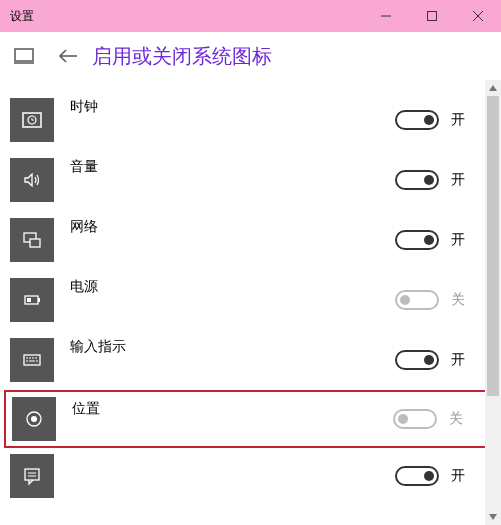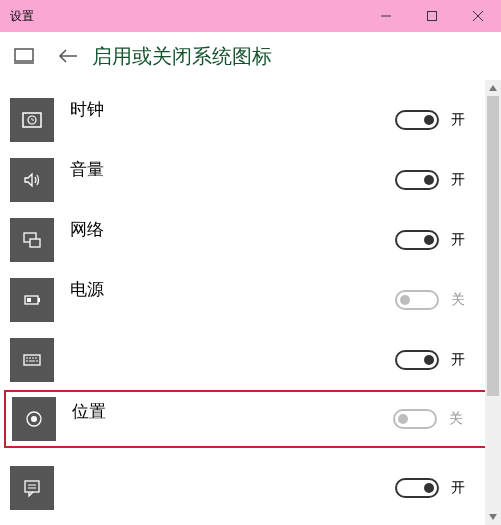--- a/index.html
+++ b/index.html
@@ -7,28 +7,28 @@
   
   .titlebar { height: 32px; display: flex; align-items: center; background: #f9a8d4; }
   .titlebar-title { font-size: 12px; padding-left: 10px; color: #000; }
   .titlebar-spacer { flex: 1; }
   .win-btn { width: 46px; height: 32px; display: flex; align-items: center; justify-content: center; color: #333; }
   .win-btn svg { display: block; }
   
   .header { height: 48px; display: flex; align-items: center; background: #fff; }
   .hamburger { width: 48px; height: 48px; display: flex; align-items: center; justify-content: center; color: #555; }
   .back-arrow { width: 40px; height: 48px; display: flex; align-items: center; justify-content: center; color: #555; }
-  .page-title { font-size: 20px; font-weight: 400; color: #14532d; margin-left: 4px; }
+  .page-title { font-size: 20px; font-weight: 400; color: #6d28d9; margin-left: 4px; }
   
   .content { padding-top: 10px; }
   .row { display: flex; align-items: center; height: 60px; padding-left: 10px; padding-right: 20px; position: relative; }
-  .row.highlight { border: 2px solid #c42432; margin: 0 8px 12px 4px; height: 58px; padding-left: 6px; padding-right: 12px; }
+  .row.highlight { border: 2px solid #c42432; margin: 0 8px 0 4px; height: 58px; padding-left: 6px; padding-right: 12px; }
   .icon-tile { width: 44px; height: 44px; background: #555555; color: #fff; display: flex; align-items: center; justify-content: center; flex-shrink: 0; }
   .icon-tile svg { display:block; }
-  .label { font-size: 17px; color: #000; margin-left: 16px; align-self: flex-start; padding-top: 8px; }
+  .label { font-size: 14px; color: #000; margin-left: 16px; align-self: flex-start; padding-top: 8px; }
   .spacer { flex: 1; }
   .toggle { width: 44px; height: 20px; border: 2px solid #333; border-radius: 10px; position: relative; flex-shrink: 0; }
   .toggle .knob { width: 10px; height: 10px; background: #333; border-radius: 50%; position: absolute; top: 3px; }
   .toggle.on .knob { right: 3px; }
   .toggle.off { border-color: #bdbdbd; }
   .toggle.off .knob { left: 3px; background: #bdbdbd; }
   .state { width: 30px; font-size: 14px; color: #000; margin-left: 12px; }
   .state.off { color: #9a9a9a; }
   .row.last { height: 56px; }
   
@@ -142,20 +142,21 @@
     <div class="state off">关</div>
   </div>
 
   <div class="row">
     <div class="icon-tile">
       <svg width="22" height="22" viewBox="0 0 22 22">
           <rect x="3" y="6" width="16" height="10" fill="none" stroke="#fff" stroke-width="1.3"></rect>
           <path d="M5 9h2M8 9h2M11 9h2M14 9h2M5 12h2M8 12h6M15 12h2" stroke="#fff" stroke-width="1.1"></path>
         </svg>
     </div>
+    <div class="label">输入指示</div>
     <div class="spacer"></div>
     <div class="toggle on">
         <div class="knob"></div>
       </div>
     <div class="state">开</div>
   </div>
 
   <div class="row highlight">
     <div class="icon-tile">
       <svg width="22" height="22" viewBox="0 0 22 22">

